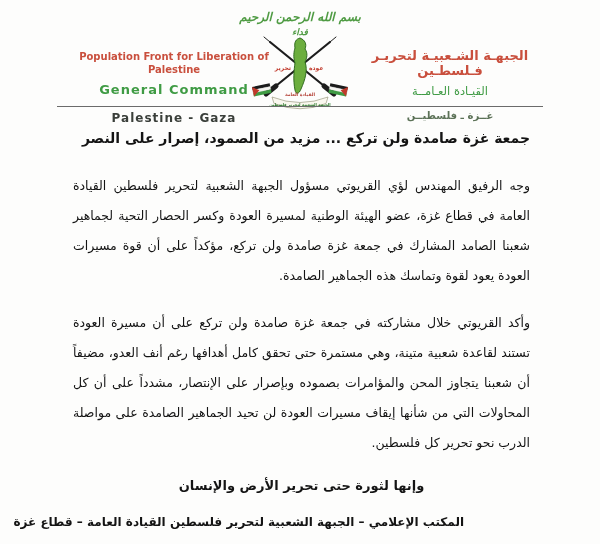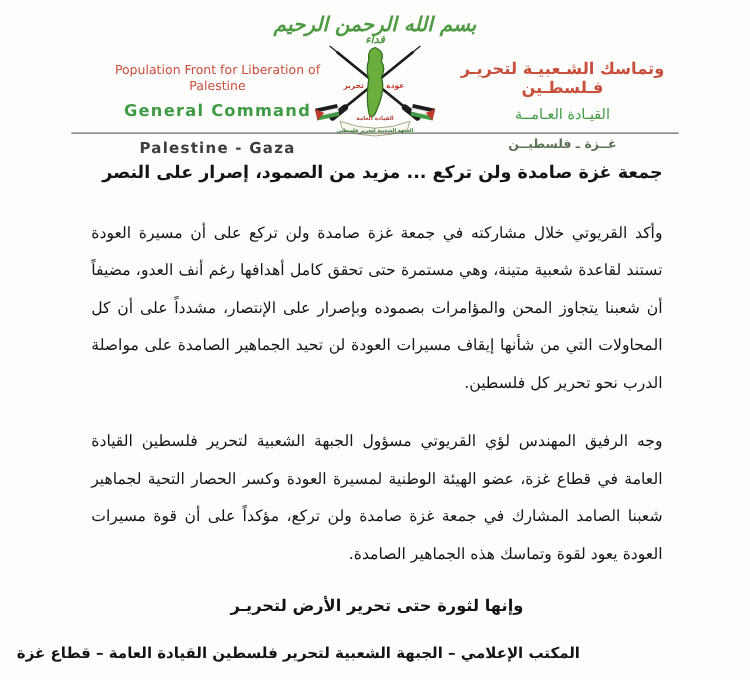--- a/index.html
+++ b/index.html
@@ -8,32 +8,32 @@
     background:#f4f4f2;
     font-family:"DejaVu Sans", sans-serif;
   }
   .page{
     position:relative;width:600px;height:544px;
     background:#fdfdfc;overflow:hidden;
   }
   
   .bismillah{
     position:absolute;top:10px;left:0;right:0;
-    text-align:center;color:#4f9b43;font-size:16px;
+    text-align:center;color:#4f9b43;font-size:12px;
     font-style:italic;font-weight:bold;letter-spacing:1px;
   }
   .fidaa{
     position:absolute;top:27px;left:0;right:0;
     text-align:center;color:#4f9b43;font-size:9px;
     font-style:italic;font-weight:bold;
   }
   .hdr-left{
     position:absolute;left:76px;top:50px;width:196px;text-align:center;
   }
-  .hdr-left .en1{color:#c94f3d;font-weight:normal;font-size:10px;line-height:13px;}
+  .hdr-left .en1{color:#c94f3d;font-weight:bold;font-size:10px;line-height:13px;}
   .hdr-left .en2{color:#3f9b44;font-weight:bold;font-size:13px;letter-spacing:1px;margin-top:6px;}
   .hdr-left .en3{color:#3a3f3a;font-weight:bold;font-size:12px;letter-spacing:1px;margin-top:14px;}
   .hdr-right{
     position:absolute;right:52px;top:48px;width:196px;text-align:center;direction:rtl;
   }
   .hdr-right .ar1{color:#c94f3d;font-weight:bold;font-size:13px;}
   .hdr-right .ar2{color:#3f9b44;font-weight:normal;font-size:11.5px;margin-top:6px;}
   .hdr-right .ar3{color:#5c7257;font-weight:bold;font-size:10px;margin-top:12px;}
   .logo{position:absolute;left:250px;top:36px;width:100px;height:76px;}
   .rule{
@@ -68,21 +68,21 @@
   <div class="bismillah">بسم الله الرحمن الرحيم</div>
   <div class="fidaa">فداء</div>
 
   <div class="hdr-left">
     <div class="en1">Population Front for Liberation of Palestine</div>
     <div class="en2">General Command</div>
     <div class="en3">Palestine - Gaza</div>
   </div>
 
   <div class="hdr-right">
-    <div class="ar1">وتماسك الشـعبيـة لتحريـر فـلسطـين</div>
+    <div class="ar1">الجبهـة الشـعبيـة لتحريـر فـلسطـين</div>
     <div class="ar2">القيـادة العـامــة</div>
     <div class="ar3">غــزة ـ فلسطيــن</div>
   </div>
 
   <div class="logo">
     <svg width="100" height="76" viewBox="0 0 100 76">
 
       <g stroke="#1d1d1d" stroke-linecap="round">
         <line x1="80" y1="6" x2="86" y2="1" stroke-width="1"></line>
         <line x1="16" y1="58" x2="80" y2="6" stroke-width="2.2"></line>
@@ -115,19 +115,19 @@
 
       <path d="M22,61 Q50,72 78,61 L76,67.5 Q50,78 24,67.5 Z" fill="#faf8ef" stroke="#8a8a6a" stroke-width="0.6"></path>
       <text x="50" y="69.5" text-anchor="middle" font-size="4" fill="#2f7a2f" font-weight="bold">الجبهة الشعبية لتحرير فلسطين</text>
     </svg>
   </div>
 
   <div class="rule"></div>
 
   <div class="doc">
     <div class="title">جمعة غزة صامدة ولن تركع ... مزيد من الصمود، إصرار على النصر</div>
+    <p>وجه الرفيق المهندس لؤي القريوتي مسؤول الجبهة الشعبية لتحرير فلسطين القيادة العامة في قطاع غزة، عضو الهيئة الوطنية لمسيرة العودة وكسر الحصار التحية لجماهير شعبنا الصامد المشارك في جمعة غزة صامدة ولن تركع، مؤكداً على أن قوة مسيرات العودة يعود لقوة وتماسك هذه الجماهير الصامدة.</p>
     <p>وأكد القريوتي خلال مشاركته في جمعة غزة صامدة ولن تركع على أن مسيرة العودة تستند لقاعدة شعبية متينة، وهي مستمرة حتى تحقق كامل أهدافها رغم أنف العدو، مضيفاً أن شعبنا يتجاوز المحن والمؤامرات بصموده وبإصرار على الإنتصار، مشدداً على أن كل المحاولات التي من شأنها إيقاف مسيرات العودة لن تحيد الجماهير الصامدة على مواصلة الدرب نحو تحرير كل فلسطين.</p>
-    <p>وجه الرفيق المهندس لؤي القريوتي مسؤول الجبهة الشعبية لتحرير فلسطين القيادة العامة في قطاع غزة، عضو الهيئة الوطنية لمسيرة العودة وكسر الحصار التحية لجماهير شعبنا الصامد المشارك في جمعة غزة صامدة ولن تركع، مؤكداً على أن قوة مسيرات العودة يعود لقوة وتماسك هذه الجماهير الصامدة.</p>
-    <div class="slogan">وإنها لثورة حتى تحرير الأرض لتحريـر</div>
+    <div class="slogan">وإنها لثورة حتى تحرير الأرض والإنسان</div>
     <div class="signature">المكتب الإعلامي – الجبهة الشعبية لتحرير فلسطين القيادة العامة – قطاع غزة</div>
   </div>
 
 </div>
 
 </body></html>

